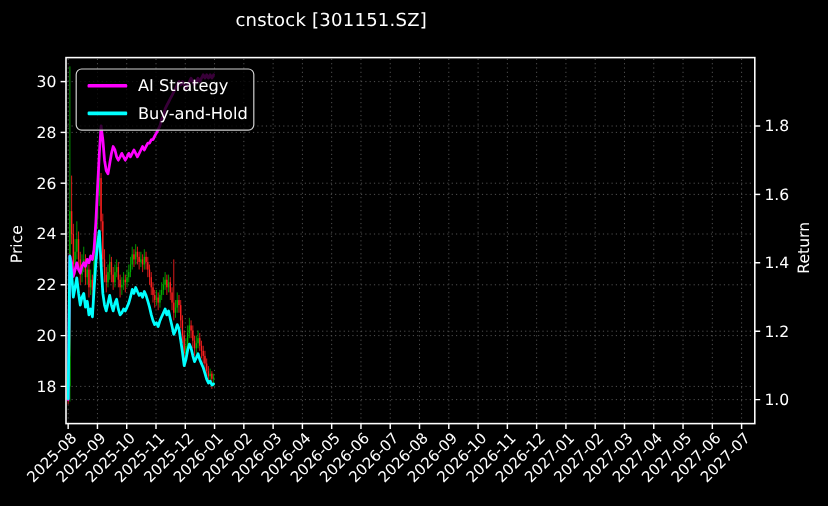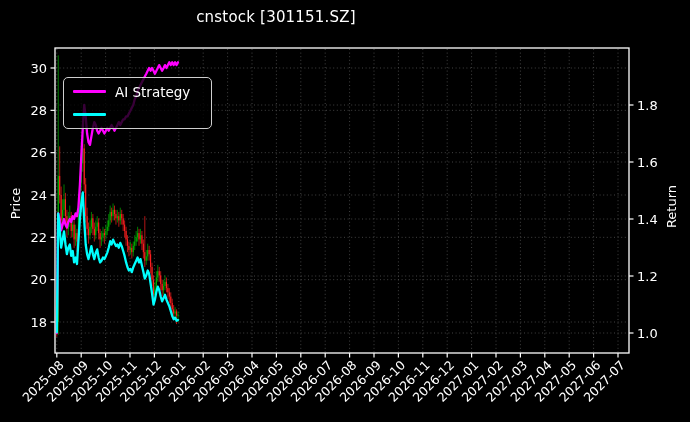--- a/index.html
+++ b/index.html
@@ -7,21 +7,21 @@
        font-family:"DejaVu Sans",sans-serif;}
   .fig svg{position:absolute;left:0;top:0;}
   .chart-title{position:absolute;top:8px;left:0;width:552px;text-align:center;
        color:#fff;font-size:15px;letter-spacing:0.2px;}
   .ylab{position:absolute;color:#fff;font-size:13px;white-space:nowrap;
        transform:rotate(-90deg);transform-origin:50% 50%;}
   .ylab-left{left:-5px;top:196px;width:40px;text-align:center;}
   .ylab-right{left:646px;top:199px;width:50px;text-align:center;}
   .legend{position:absolute;left:63px;top:57px;width:147px;height:48px;
        background:rgba(0,0,0,0.78);border:1.2px solid #cfcfcf;border-radius:5px;
-       display:flex;flex-direction:column;justify-content:space-evenly;padding:1px 0;margin-top:20px;}
+       display:flex;flex-direction:column;justify-content:space-evenly;padding:1px 0;}
   .legend-row{display:flex;align-items:center;height:21px;}
   .swatch{display:inline-block;width:33px;height:3.5px;margin-left:9px;border-radius:1px;}
   .legend-label{color:#fff;font-size:13.5px;margin-left:9px;}
 </style>
 </head>
 <body>
 
 <div class="fig">
   <svg id="plot" width="690" height="422" viewBox="0 0 690 422">
       <rect x="0" y="0" width="690" height="422" fill="#000000"></rect>
@@ -492,15 +492,16 @@
 
   <div class="ylab ylab-right">Return</div>
 
   <div class="legend">
     <div class="legend-row">
       <span class="swatch" id="sw-ai" style="background: rgb(255, 0, 255);"></span>
       <span class="legend-label">AI Strategy</span>
     </div>
     <div class="legend-row">
       <span class="swatch" id="sw-bh" style="background: rgb(0, 255, 255);"></span>
+      <span class="legend-label">Buy-and-Hold</span>
     </div>
   </div>
 </div>
 
 </body></html>

